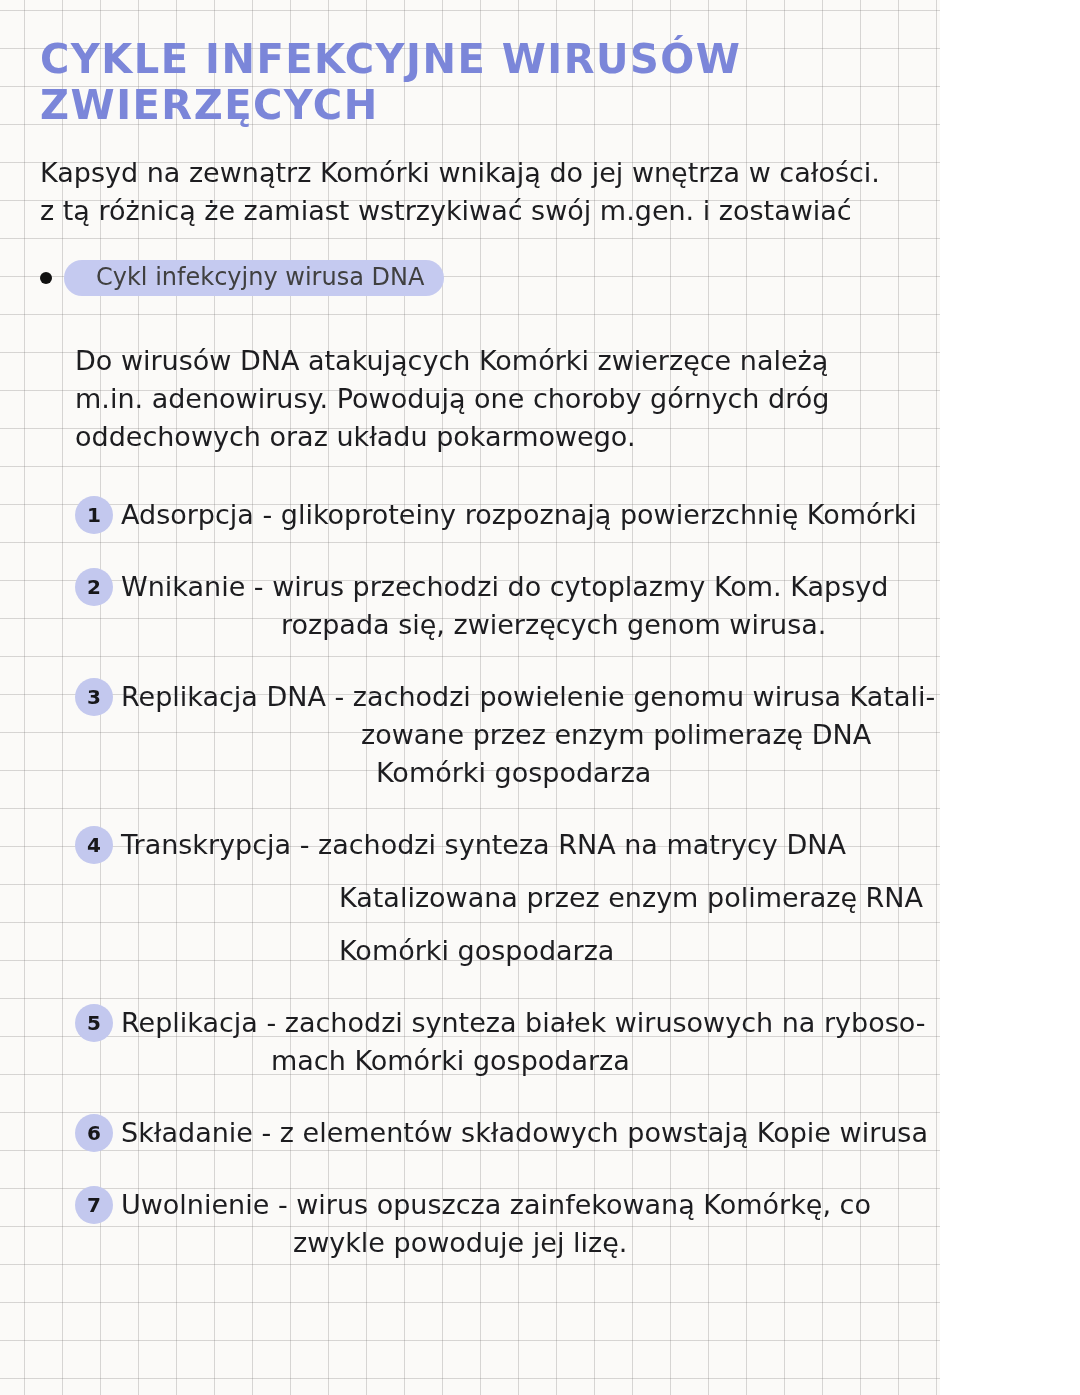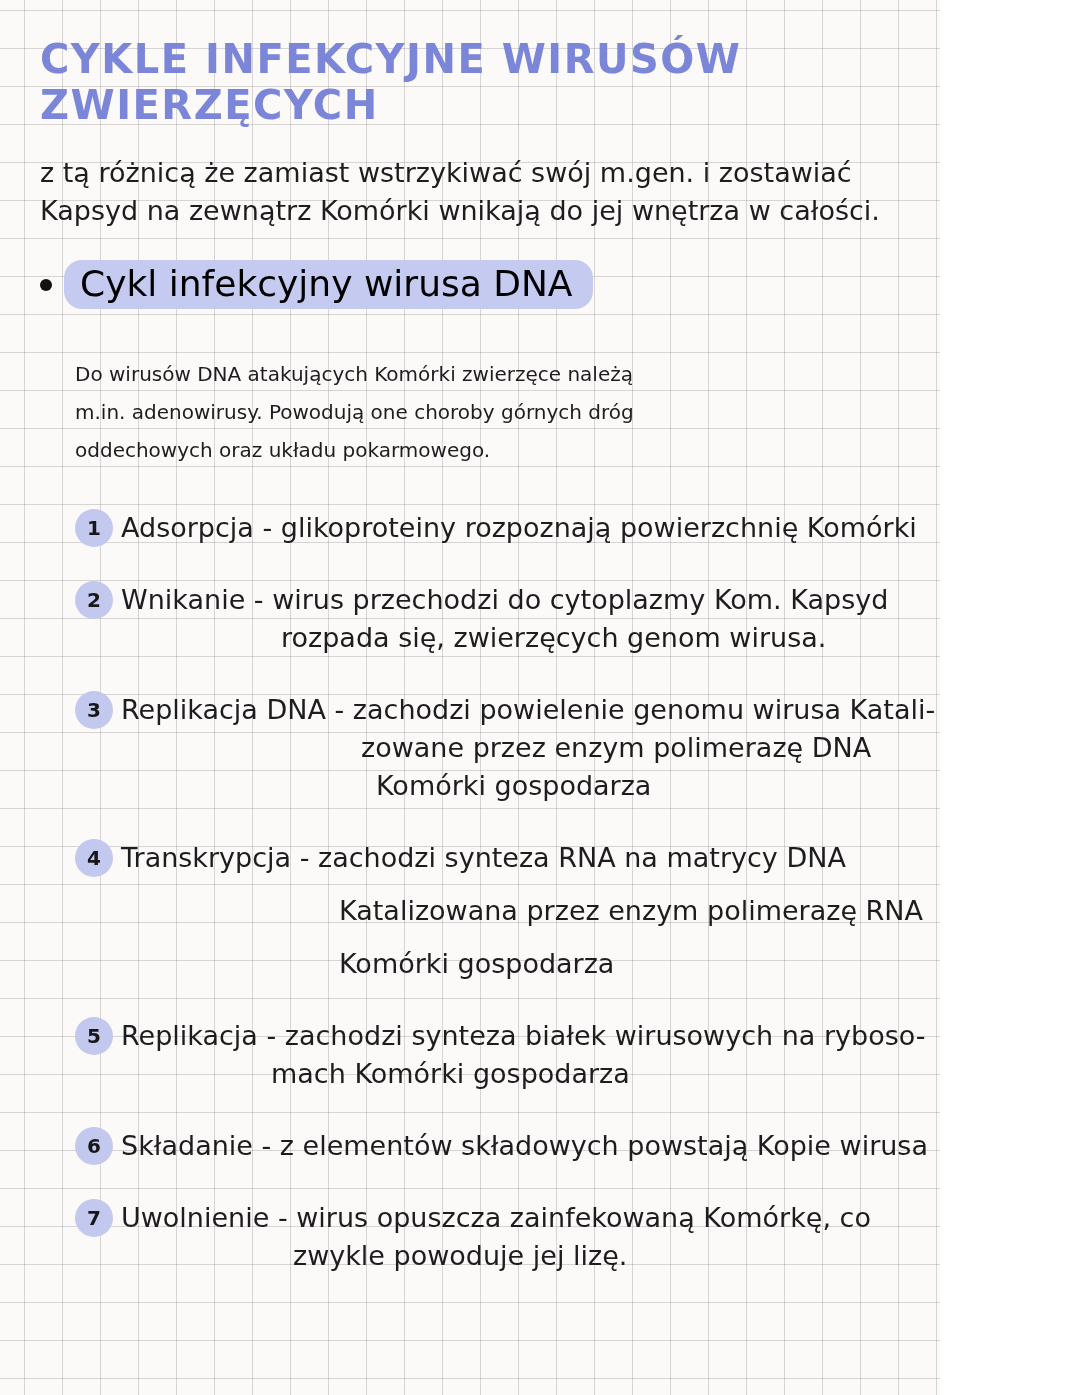--- a/index.html
+++ b/index.html
@@ -41,27 +41,27 @@
     height: 12px;
     border-radius: 50%;
     background: #111;
     margin-right: 12px;
     flex: 0 0 auto;
   }
   .highlight {
     display: inline-block;
     background: #c5caf0;
     border-radius: 18px;
-    padding: 3px 20px 5px 16px;
-    font-size: 36px;
-    color: #000000;
+    padding: 3px 20px 5px 32px;
+    font-size: 24px;
+    color: #404040;
   }
   .desc {
     margin: 46px 0 0 75px;
-    font-size: 20px;
+    font-size: 27px;
     line-height: 38px;
   }
   .steps {
     list-style: none;
     margin: 0;
     padding: 0 0 0 75px;
   }
   .step {
     display: flex;
     align-items: flex-start;
@@ -93,22 +93,22 @@
   .ind-f { margin-left: 172px; }  
 </style>
 </head>
 <body>
 
 <div class="page">
 
   <h1 class="title">CYKLE INFEKCYJNE WIRUSÓW ZWIERZĘCYCH</h1>
 
   <div class="intro">
+    <div>Kapsyd na zewnątrz Komórki wnikają do jej wnętrza w całości.</div>
     <div>z tą różnicą że zamiast wstrzykiwać swój m.gen. i zostawiać</div>
-    <div>Kapsyd na zewnątrz Komórki wnikają do jej wnętrza w całości.</div>
   </div>
 
   <div class="bullet-row">
     <span class="bullet-dot"></span>
     <span class="highlight">Cykl infekcyjny wirusa DNA</span>
   </div>
 
   <div class="desc">
     <div>Do wirusów DNA atakujących Komórki zwierzęce należą</div>
     <div>m.in. adenowirusy. Powodują one choroby górnych dróg</div>

